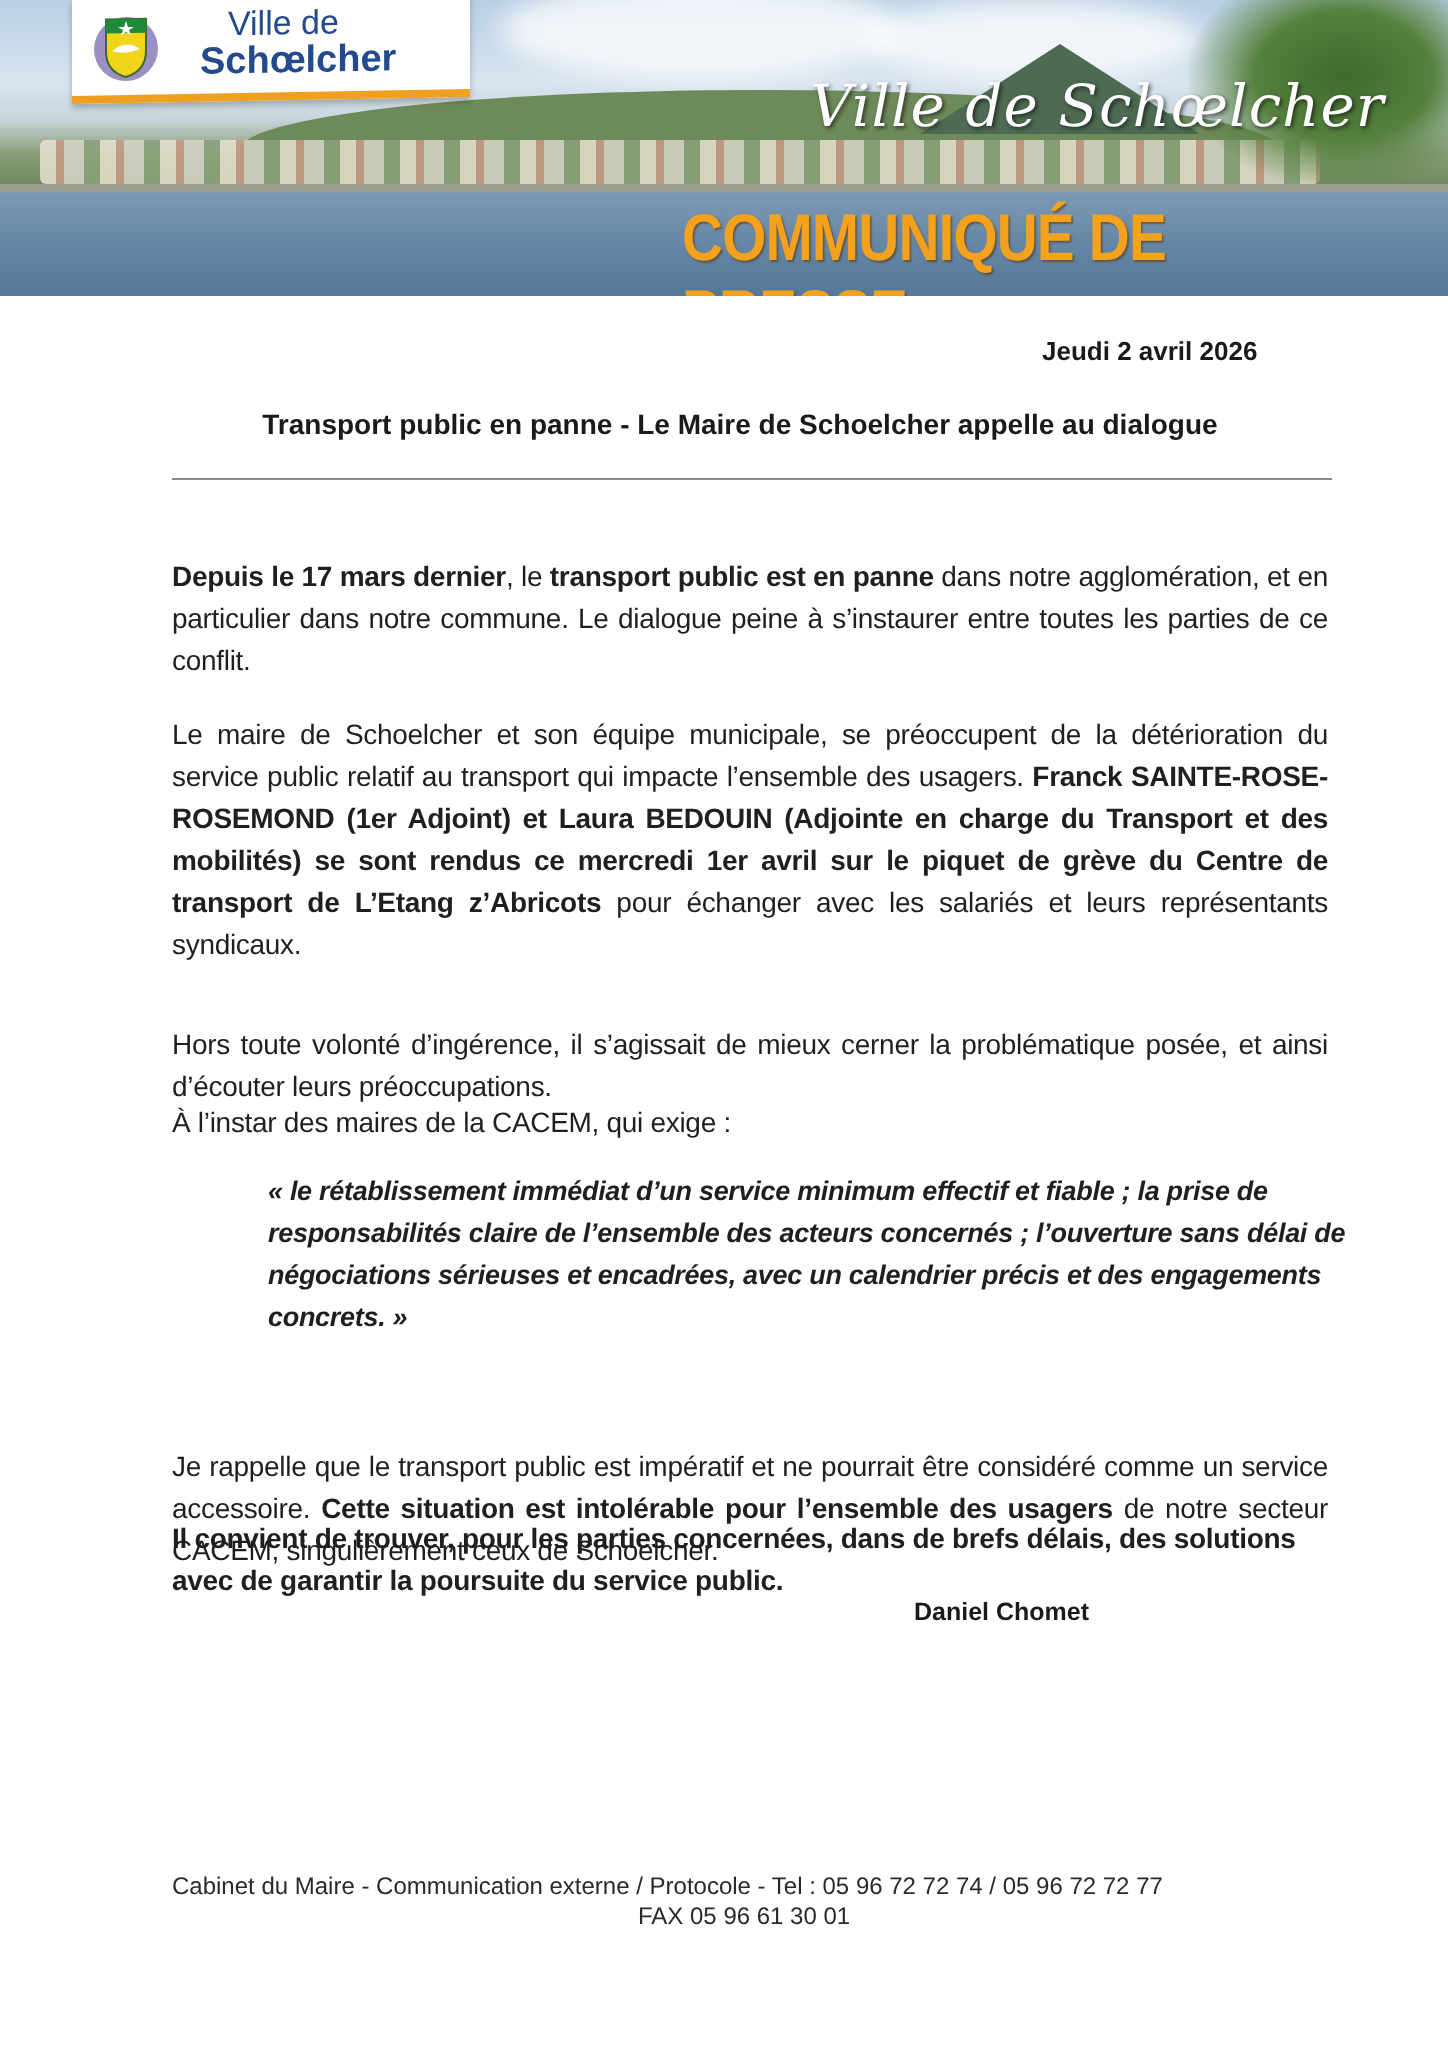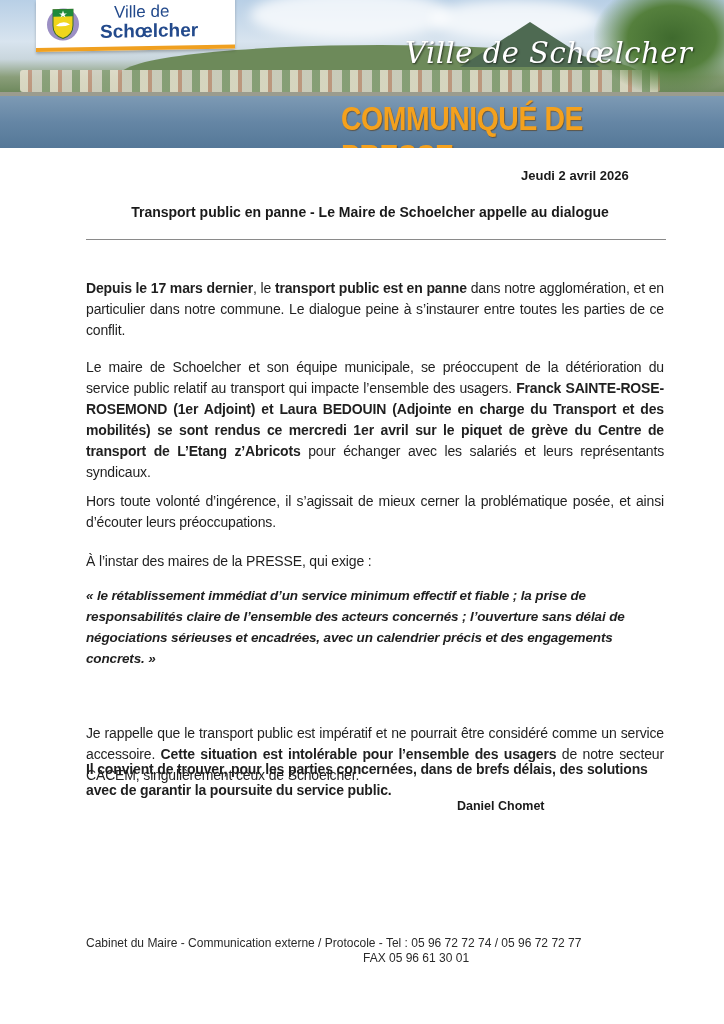--- a/index.html
+++ b/index.html
@@ -49,29 +49,29 @@
     .date { position: absolute; left: 485px; top: 168px; font-size: 13px; font-weight: bold; margin-left: 36px; }
     .headline { position: absolute; left: 0; width: 724px; top: 204px; text-align: center; font-size: 14px; font-weight: bold; padding-left: 16px; box-sizing: border-box; }
     .rule { position: absolute; left: 86px; top: 239px; width: 580px; height: 0; border-top: 1.5px solid #8a8a8a; }
     .para {
       position: absolute; left: 86px; width: 578px; font-size: 14px; line-height: 21px; text-align: justify; margin: 0; color: #1f1f1f;
       font-family: Liberation Sans, sans-serif; letter-spacing: -0.15px;
     }
     .para b { font-weight: bold; }
     .p1 { top: 278px; }
     .p2 { top: 357px; }
-    .p3 { top: 491px; }
+    .p3 { top: 512px; }
     .p4 { top: 551px; }
-    .quote { top: 585px; font-style: italic; font-weight: bold; text-align: left; font-size: 13.5px; }
+    .quote { top: 585px; font-style: italic; font-weight: bold; text-align: left; font-size: 13.5px; margin-left: 48px; }
     .p5 { top: 679px; margin-top: 44px; }
     .p6 { top: 759px; font-weight: bold; text-align: left; }
     .sig { position: absolute; left: 457px; top: 796px; font-size: 12.5px; font-weight: bold; line-height: 20px; }
     .footer { position: absolute; left: 0; width: 724px; top: 936px; font-size: 12px; line-height: 15px; color: #2a2a2a; }
     .footer .l1 { position: absolute; left: 86px; top: 0; white-space: nowrap; }
-    .footer .l2 { position: absolute; left: 319px; top: 15px; white-space: nowrap; margin-left: 44px; }
+    .footer .l2 { position: absolute; left: 319px; top: 15px; white-space: nowrap; }
   </style>
 </head>
 <body>
 
 <div class="banner">
   <div class="sky-cloud" style="left:250px;top:-10px;width:200px;height:50px;"></div>
   <div class="sky-cloud" style="left:430px;top:0px;width:170px;height:40px;"></div>
   <div class="hill" style="left:120px;top:45px;width:520px;height:60px;background:#6d8a5a;"></div>
   <div class="mountain" style="left:460px;top:22px;"></div>
   <div class="town"></div>
@@ -98,21 +98,21 @@
 </div>
 
 <div class="doc">
   <div class="date">Jeudi 2  avril 2026</div>
   <div class="headline">Transport public en panne -   Le Maire de Schoelcher appelle au dialogue</div>
   <div class="rule"></div>
 
   <p class="para p1"><b>Depuis le 17 mars dernier</b><span>, le </span><b>transport public est en panne</b><span> dans notre agglomération, et en particulier dans notre commune. Le dialogue peine à s’instaurer entre toutes les parties de ce conflit.</span></p>
   <p class="para p2"><span>Le maire de Schoelcher et son équipe municipale, se préoccupent de la détérioration du service public relatif au transport qui impacte l’ensemble des usagers. </span><b>Franck SAINTE-ROSE-ROSEMOND (1er Adjoint) et Laura BEDOUIN (Adjointe en charge du Transport et des mobilités) se sont rendus ce mercredi 1er avril sur le piquet de grève du Centre de transport de L’Etang z’Abricots</b><span> pour échanger avec les salariés et leurs représentants syndicaux.</span></p>
   <p class="para p3">Hors toute volonté d’ingérence, il s’agissait de mieux cerner la problématique posée, et ainsi d’écouter leurs préoccupations.</p>
-  <p class="para p4">À l’instar des maires de la PRESSE, qui exige :</p>
+  <p class="para p4">À l’instar des maires de la CACEM, qui exige :</p>
   <p class="para quote">« le rétablissement immédiat d’un service minimum effectif et fiable ; la prise de responsabilités claire de l’ensemble des acteurs concernés ; l’ouverture sans délai de négociations sérieuses et encadrées, avec un calendrier précis et des engagements concrets. »</p>
   <p class="para p5"><span>Je rappelle que le transport public est impératif et ne pourrait être considéré comme un service accessoire. </span><b>Cette situation est intolérable pour l’ensemble des usagers</b><span> de notre secteur CACEM, singulièrement ceux de Schoelcher.</span></p>
   <p class="para p6">Il convient de trouver, pour les parties concernées, dans de brefs délais, des solutions avec de garantir la poursuite du service public.</p>
 
   <div class="sig">
     <div>Daniel Chomet</div>
   </div>
 
   <div class="footer">
     <div class="l1">Cabinet du Maire - Communication externe / Protocole - Tel : 05 96 72 72 74 / 05 96 72 72 77</div>

